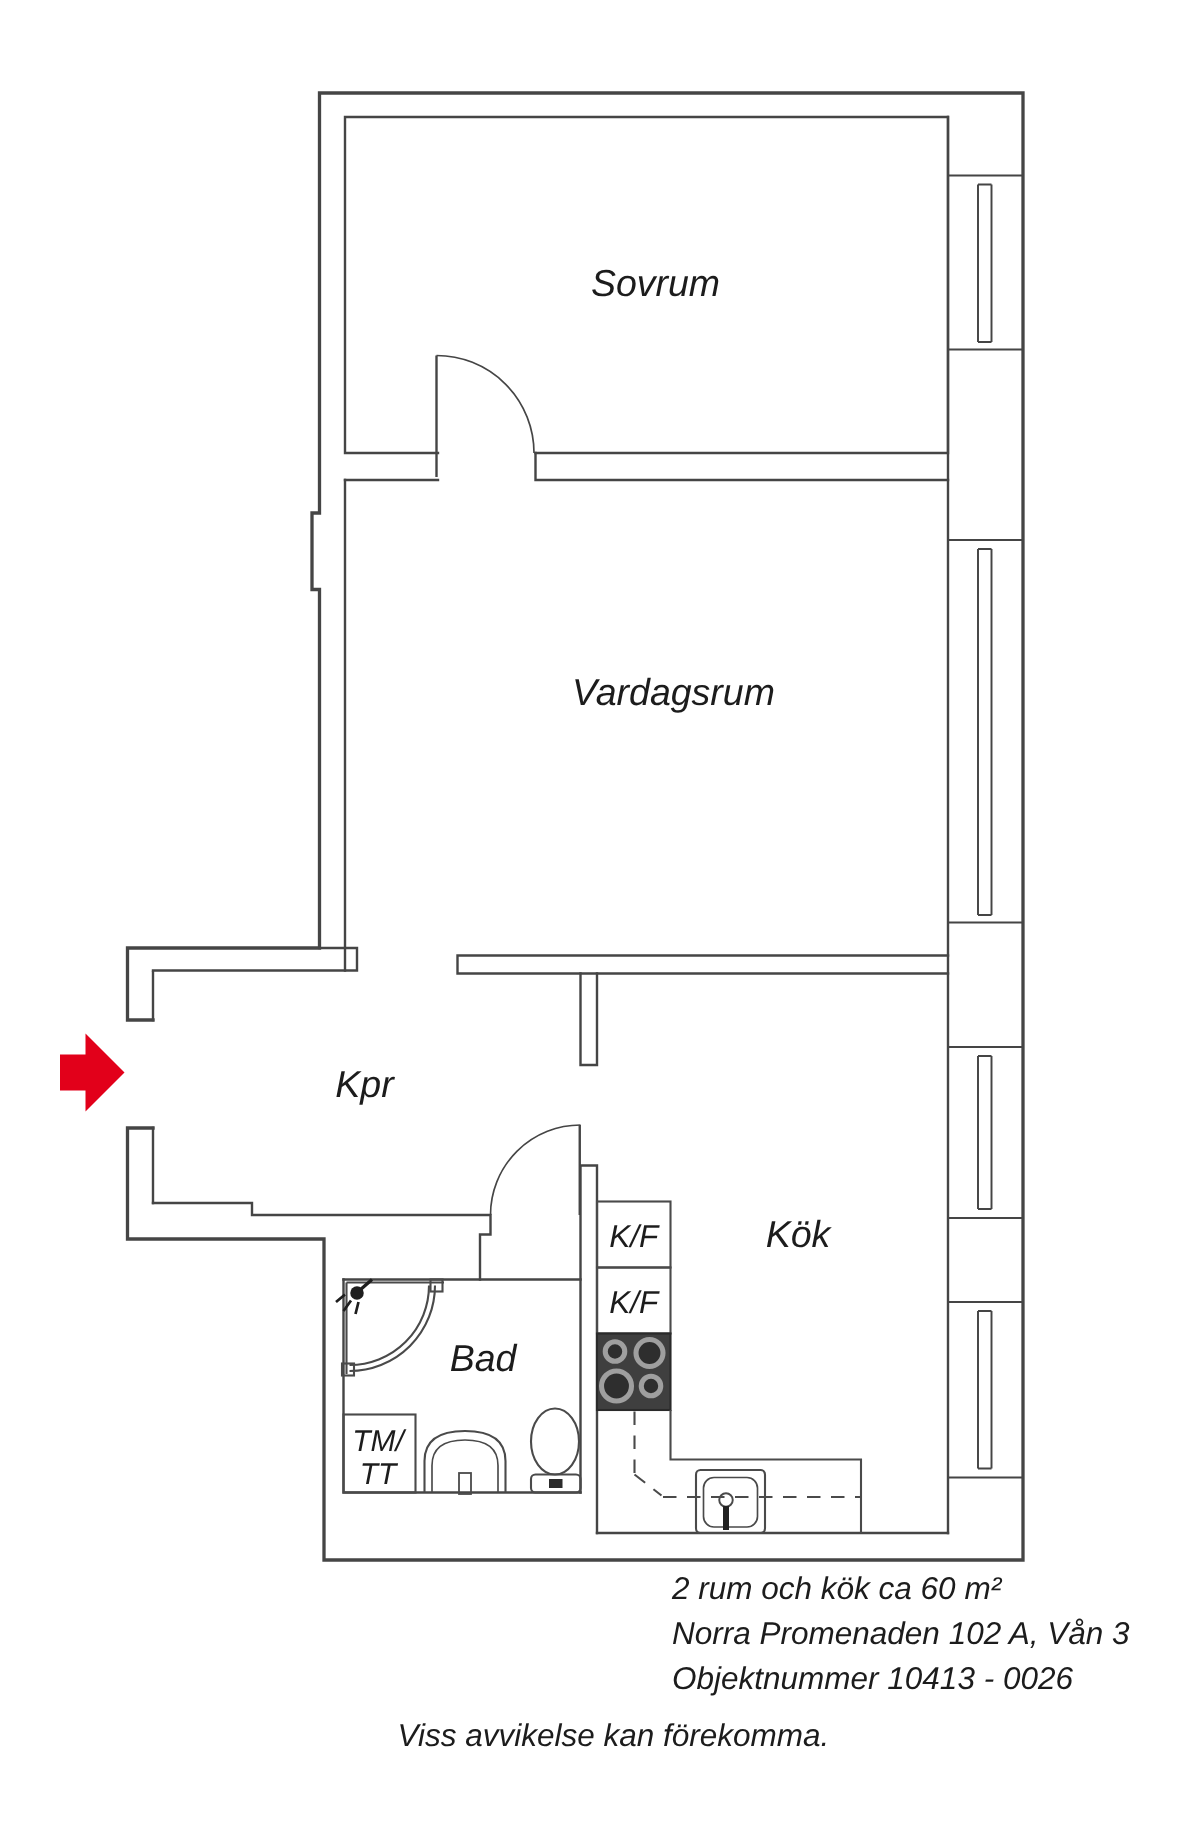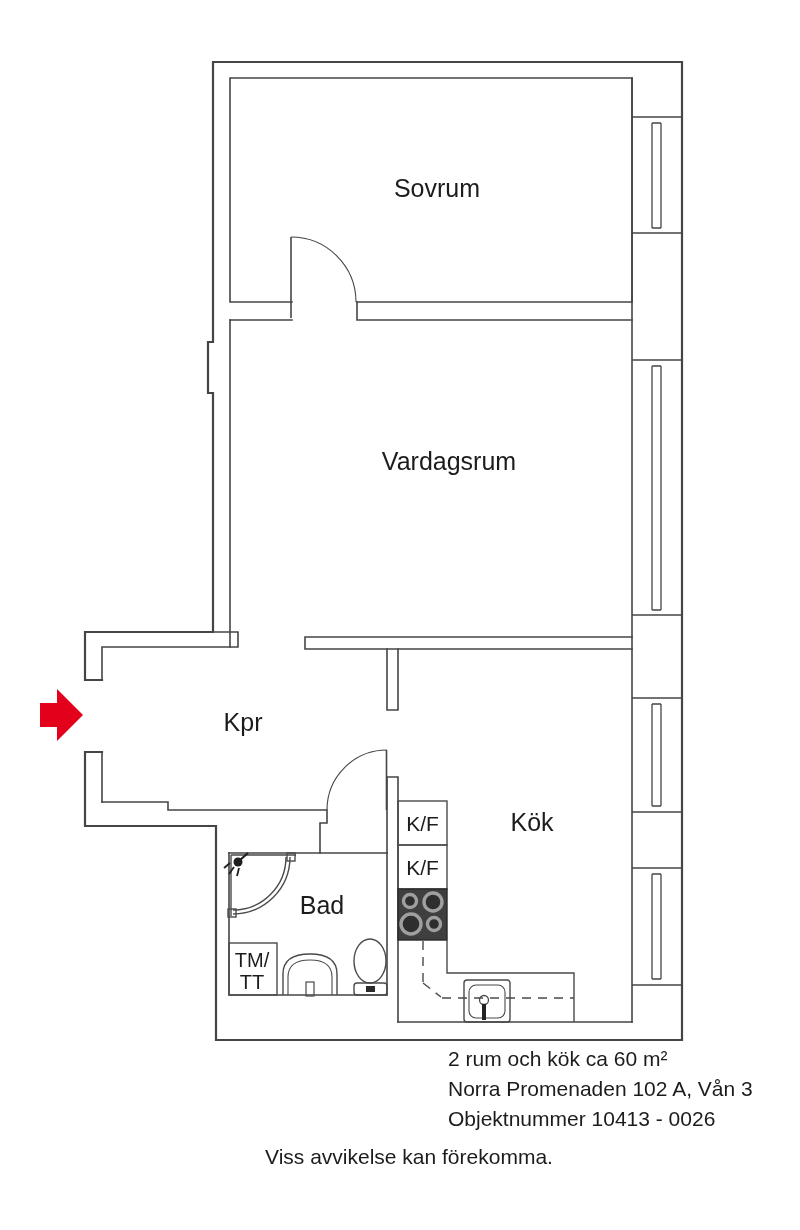--- a/index.html
+++ b/index.html
@@ -1,17 +1,17 @@
 <!DOCTYPE html>
 <html><head>
 <meta charset="utf-8">
 <style>
   html,body{margin:0;padding:0;background:#ffffff;}
   .page{width:800px;height:1230px;position:relative;margin:0 auto;background:#fff;
-        font-family:"Liberation Sans", sans-serif;}
+        font-family:"Liberation Sans", sans-serif;font-style:italic;}
   svg{display:block;}
   text{fill:#1c1c1c;}
   .room-label{font-size:25px;}
   .small-label{font-size:21px;}
   .tiny-label{font-size:20px;}
   .footer-label{font-size:21px;}
 </style>
 </head>
 <body>
 

